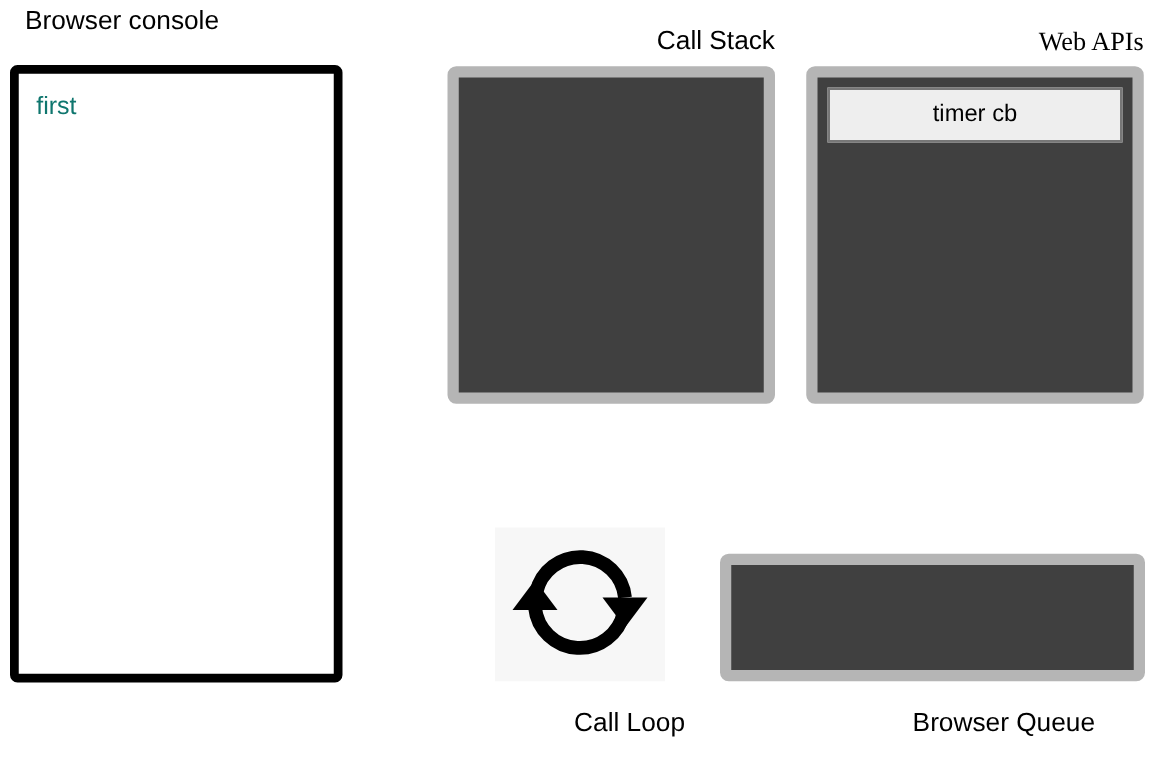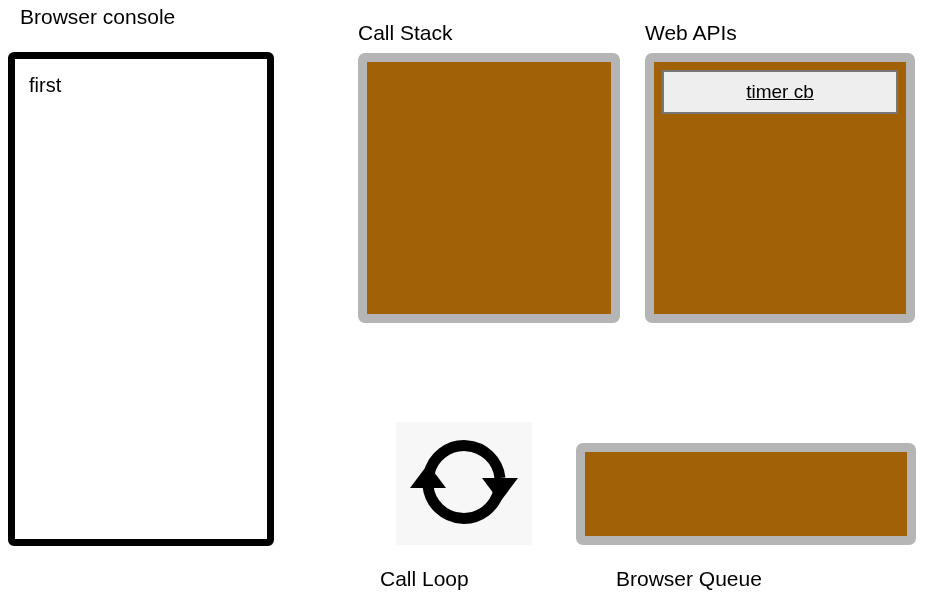--- a/index.html
+++ b/index.html
@@ -19,21 +19,21 @@
   }
 
   .label {
     position: absolute;
     font-size: 21px;
     line-height: 26px;
     color: #000000;
     white-space: nowrap;
   }
   .label.center {
-    text-align: left;
+    text-align: right;
   }
 
   
   #console-title {
     left: 20px;
     top: 4px;
   }
   #console-box {
     position: absolute;
     left: 8px;
@@ -42,31 +42,30 @@
     height: 494px;
     box-sizing: border-box;
     border: 7px solid #000000;
     border-radius: 6px;
     background: #ffffff;
     padding: 14px 14px 0 14px;
   }
   #console-line {
     font-size: 20px;
     line-height: 24px;
-    color: #000000;
+    color: #0f766e;
   }
 
   
   .panel {
     position: absolute;
     box-sizing: border-box;
     border: 9px solid #b5b5b5;
     border-radius: 7px;
-    background: #a16207;
-    text-decoration: underline;
+    background: #404040;
   }
 
   
   #callstack-title {
     left: 358px;
     top: 20px;
     width: 262px;
   }
   #callstack-box {
     left: 358px;
@@ -80,20 +79,21 @@
     height: 100%;
     padding: 8px;
     box-sizing: border-box;
   }
 
   
   #webapis-title {
     left: 645px;
     top: 20px;
     width: 270px;
+    font-family: Liberation Serif, serif;
   }
   #webapis-box {
     left: 645px;
     top: 53px;
     width: 270px;
     height: 270px;
   }
   #webapis-items {
     padding: 8px;
     box-sizing: border-box;

